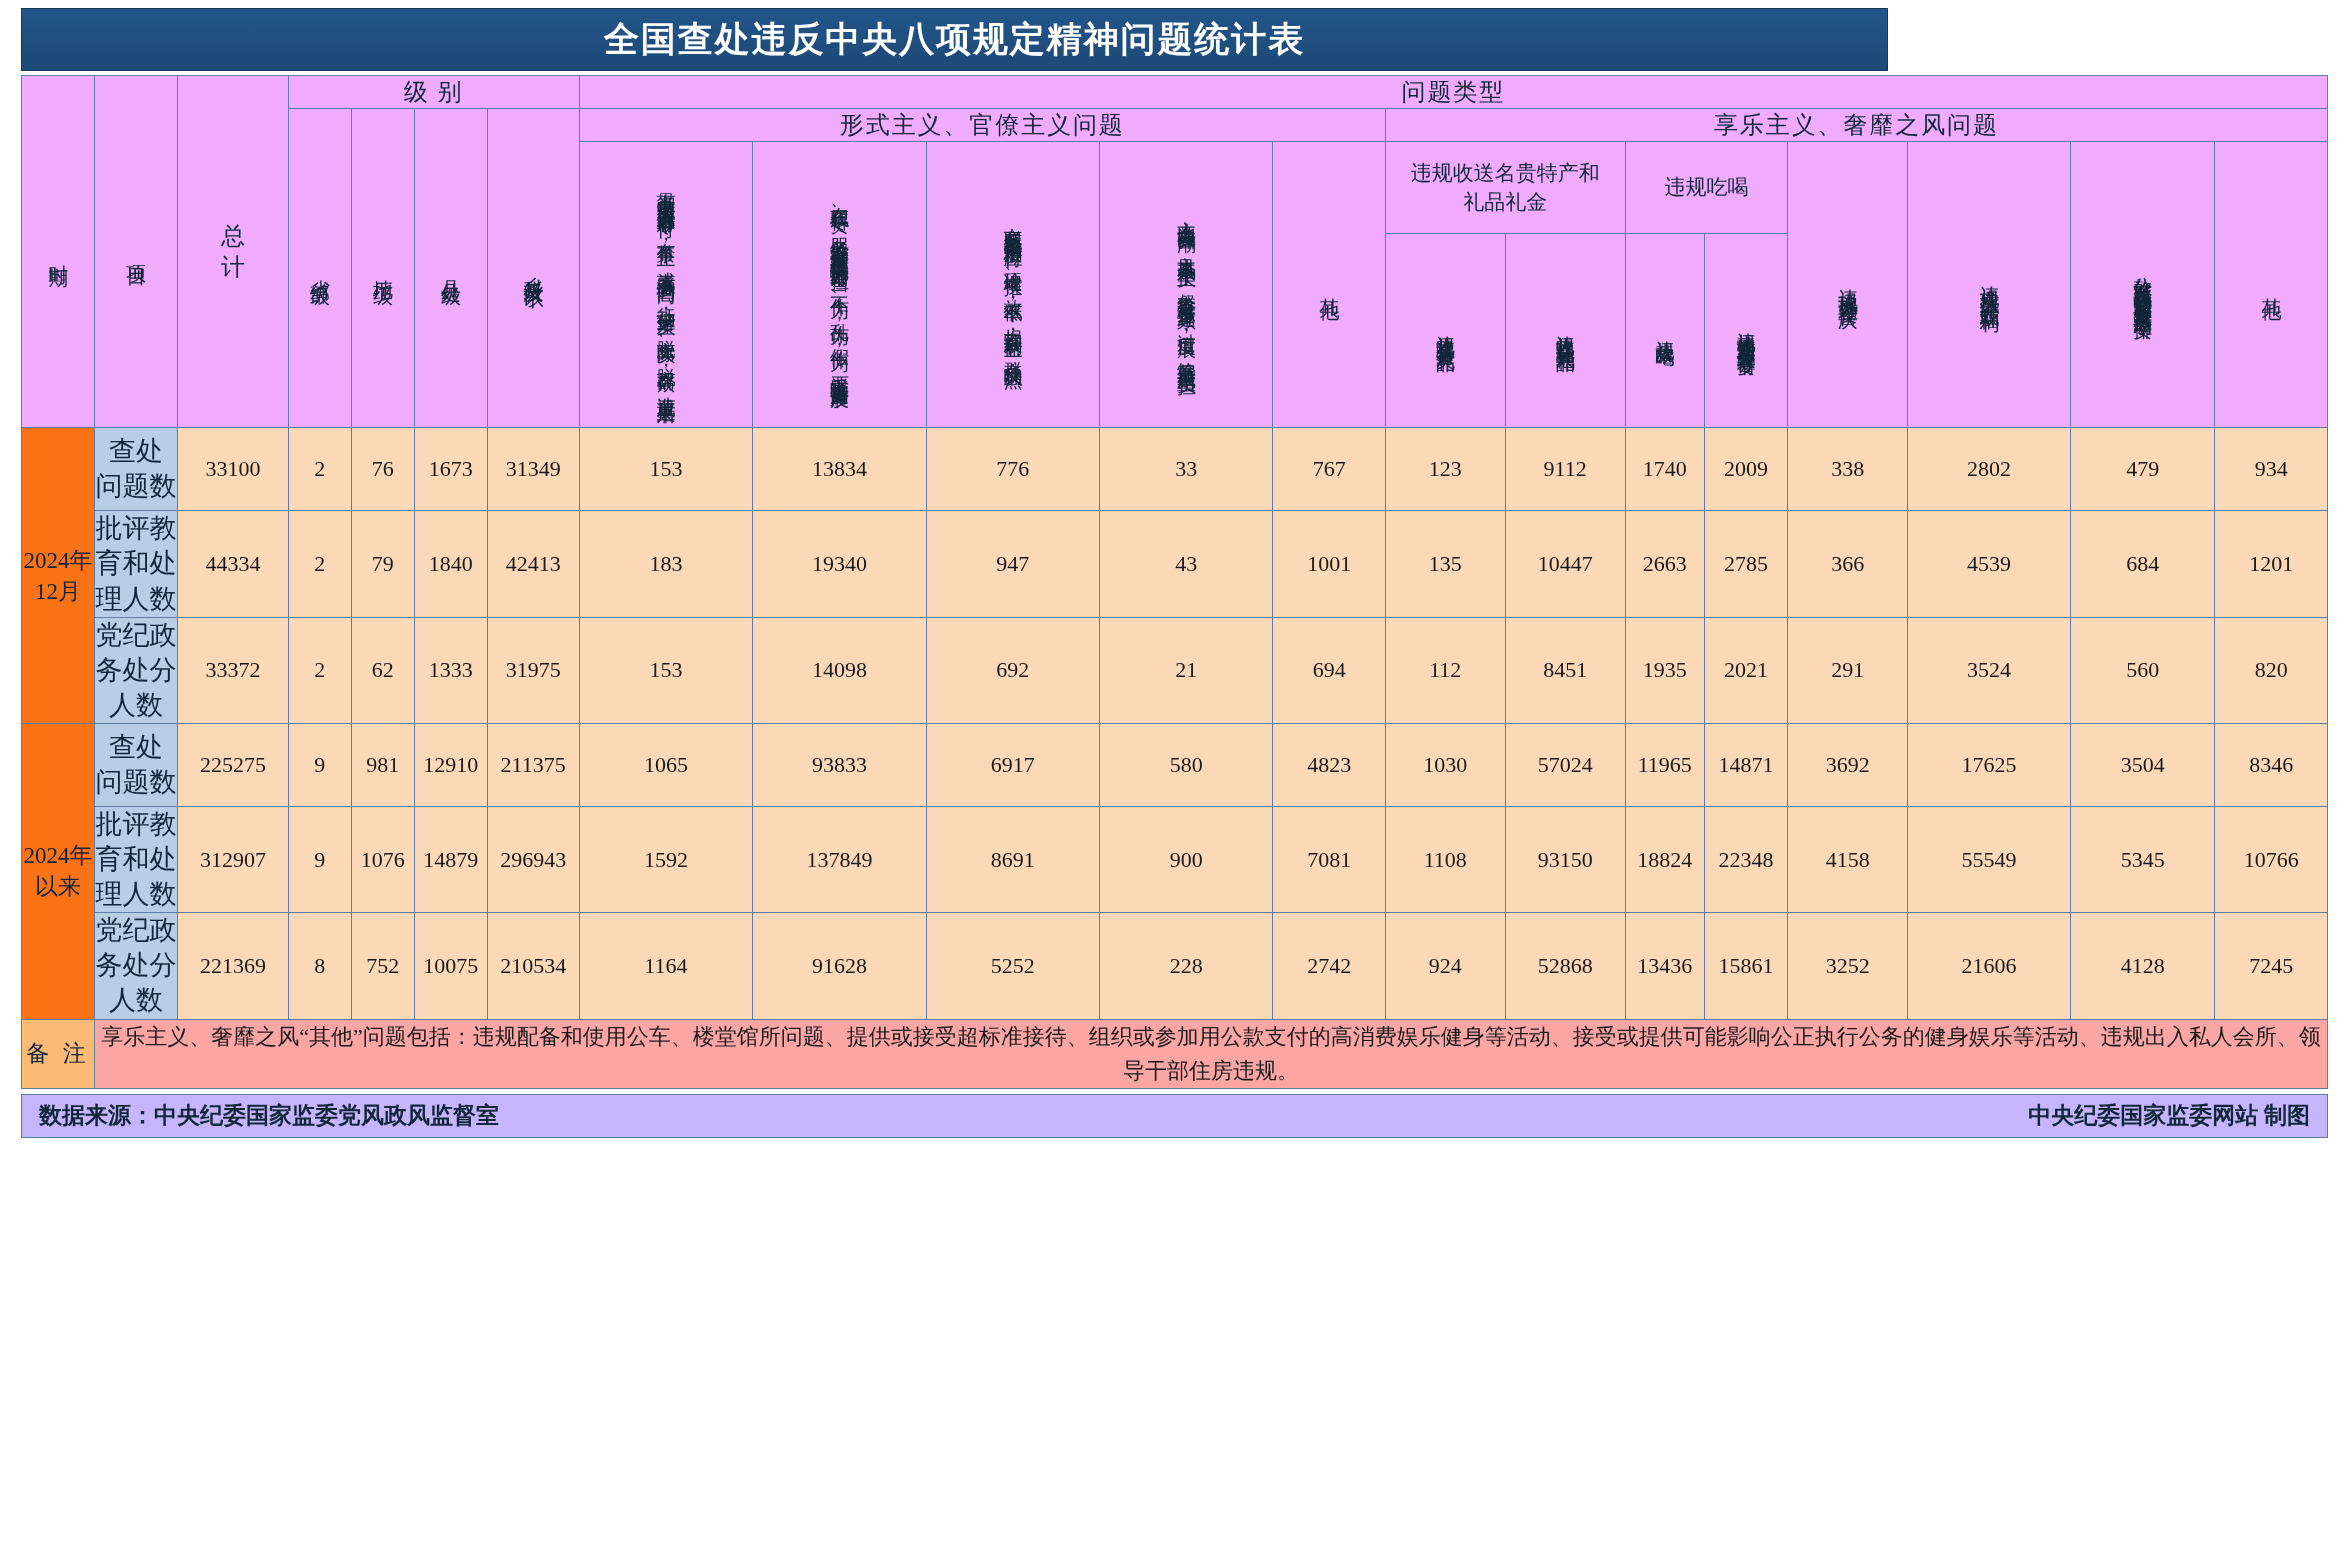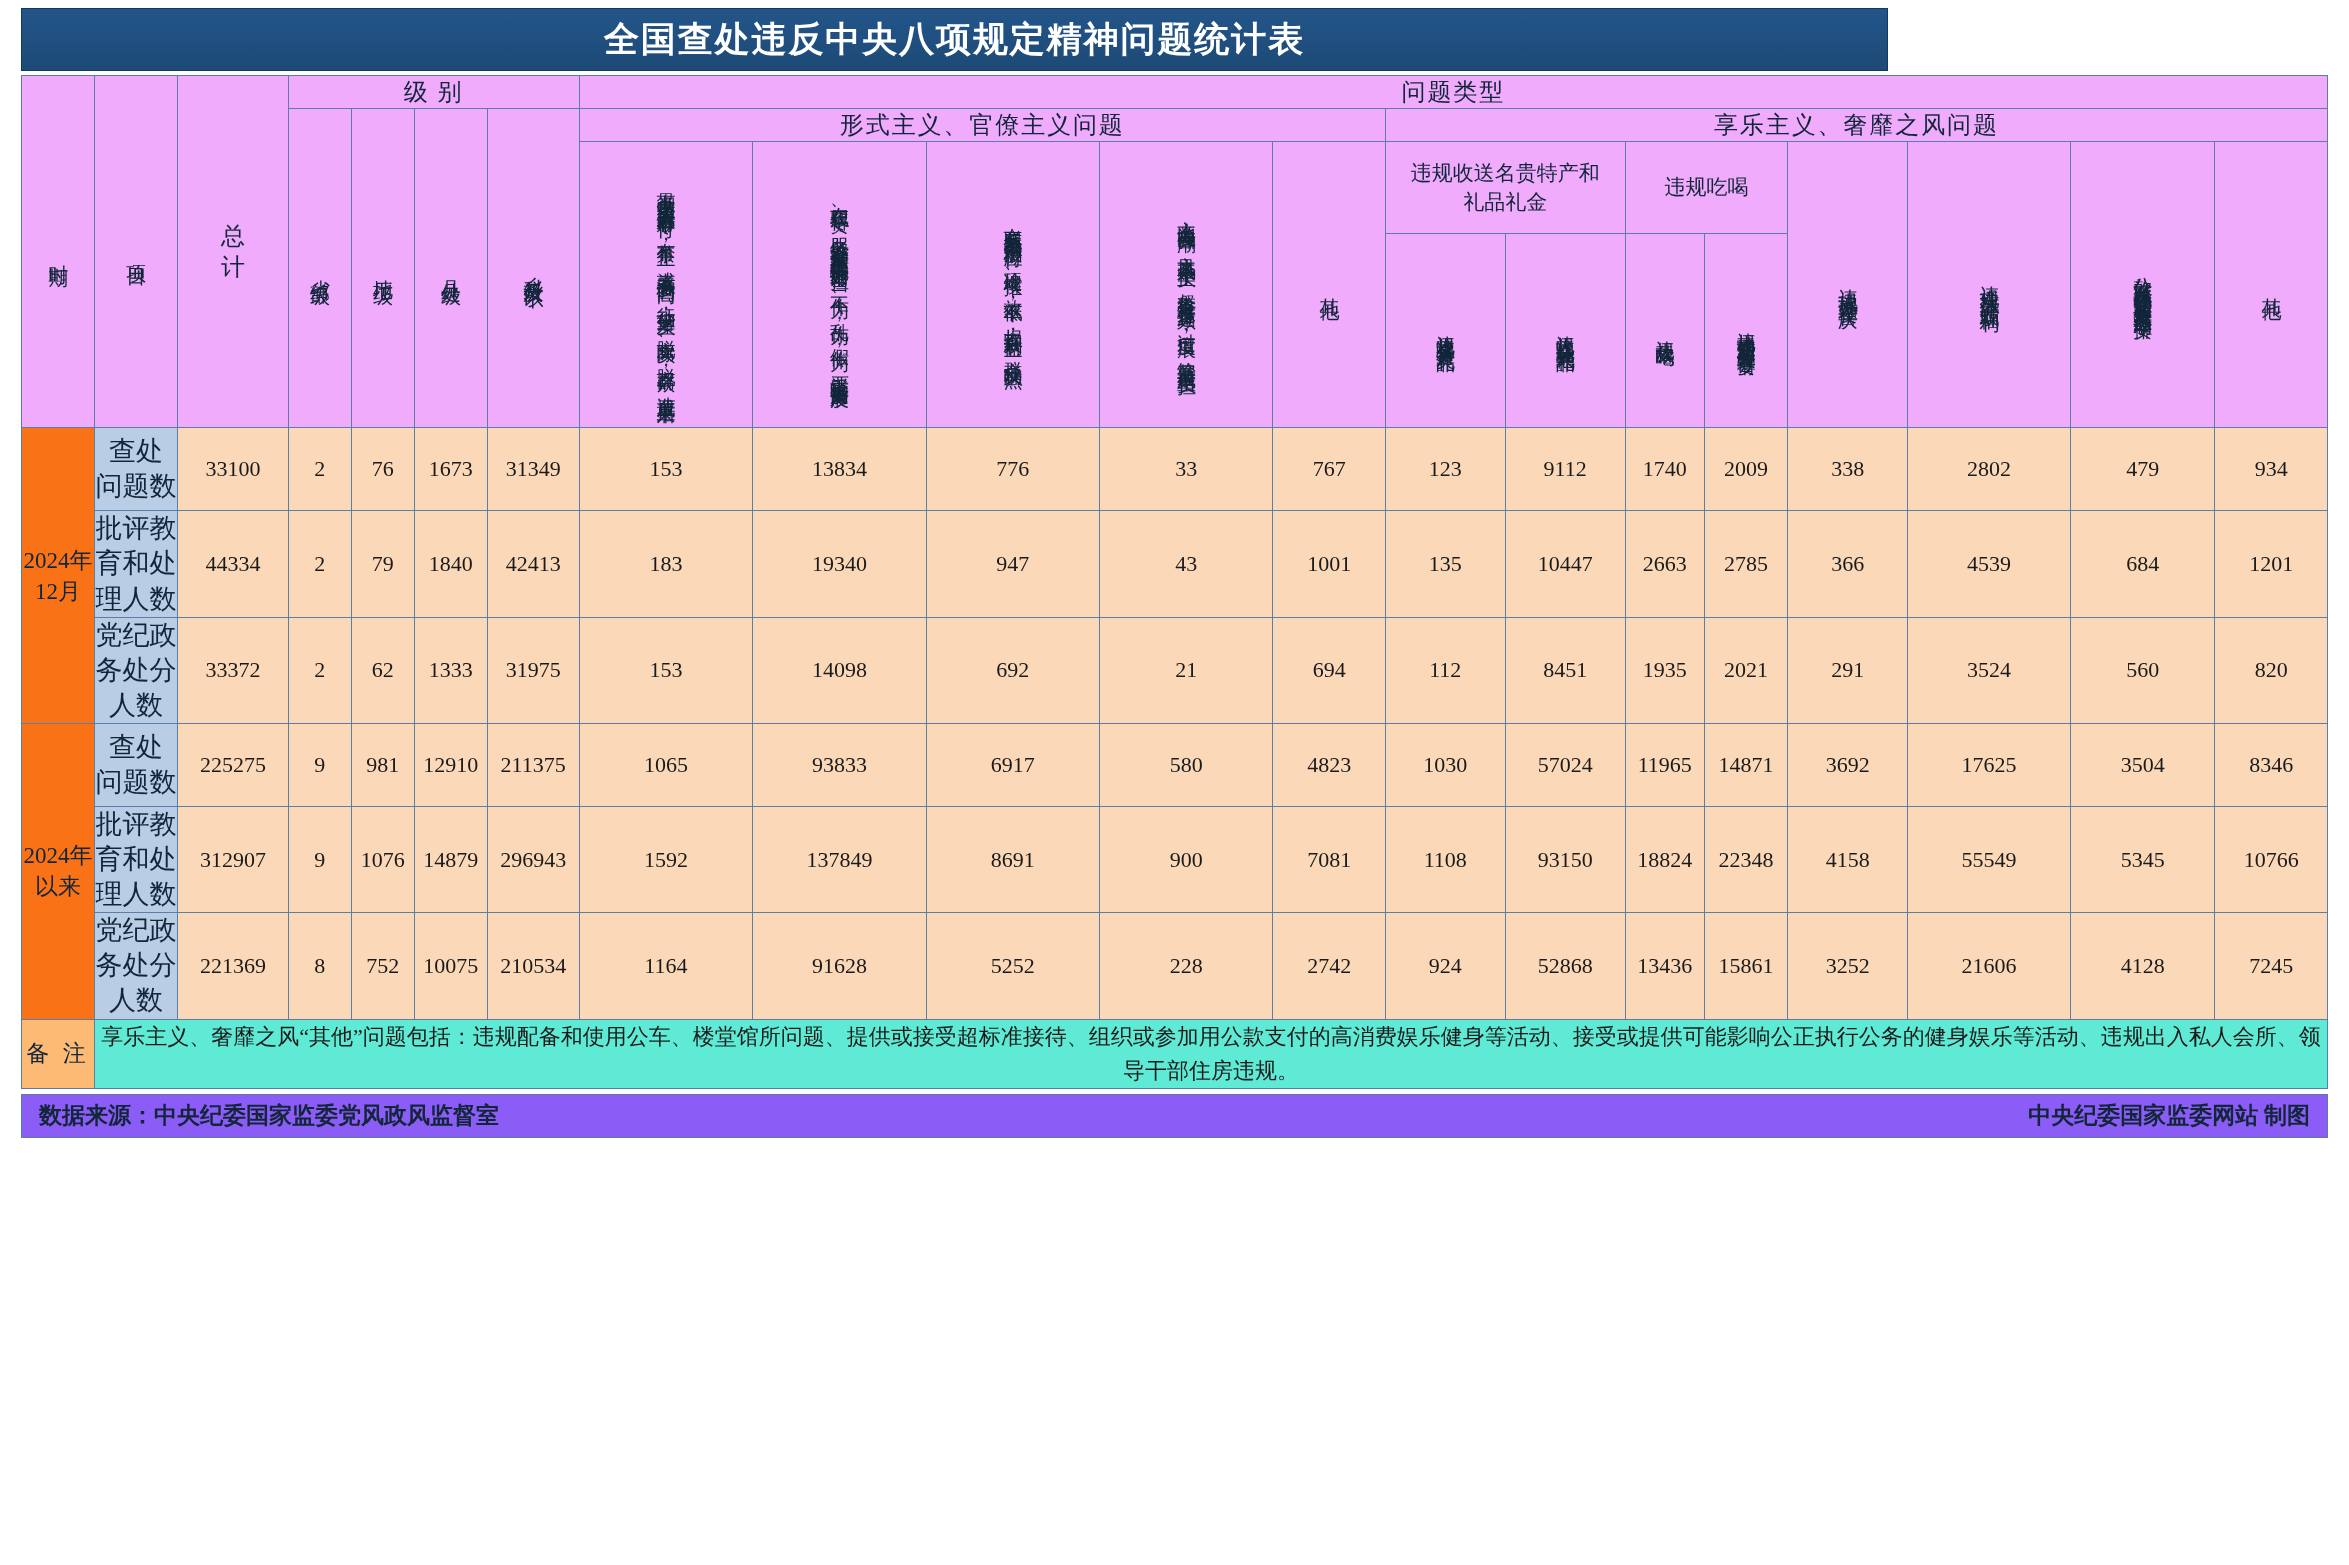--- a/index.html
+++ b/index.html
@@ -88,33 +88,33 @@
     border:1px solid #5b7ea6;
   }
   .note-label{
     background:#fdba74;
     font-size:23px;
     letter-spacing:3.8px;
     width:61px;
     color:#12263a;
   }
   .note-text{
-    background:#5eead4;
+    background:#fca5a5;
     text-align:left;
     font-size:22px;
     line-height:1.55;
     padding:7.6px 13.3px 9.5px 13.3px;
     margin-top:13px;
   }
   .source-bar{
     margin-top:4.8px;
     width:2307px;
     box-sizing:border-box;
     border:1px solid #5b7ea6;
-    background:#8b5cf6;
+    background:#c4b5fd;
     display:flex;align-items:center;justify-content:space-between;
     padding:6.7px 17px;
     font-size:23px;
     font-weight:bold;
     color:#12263a;
     height:44px;
   }
 </style>
 </head>
 <body>

